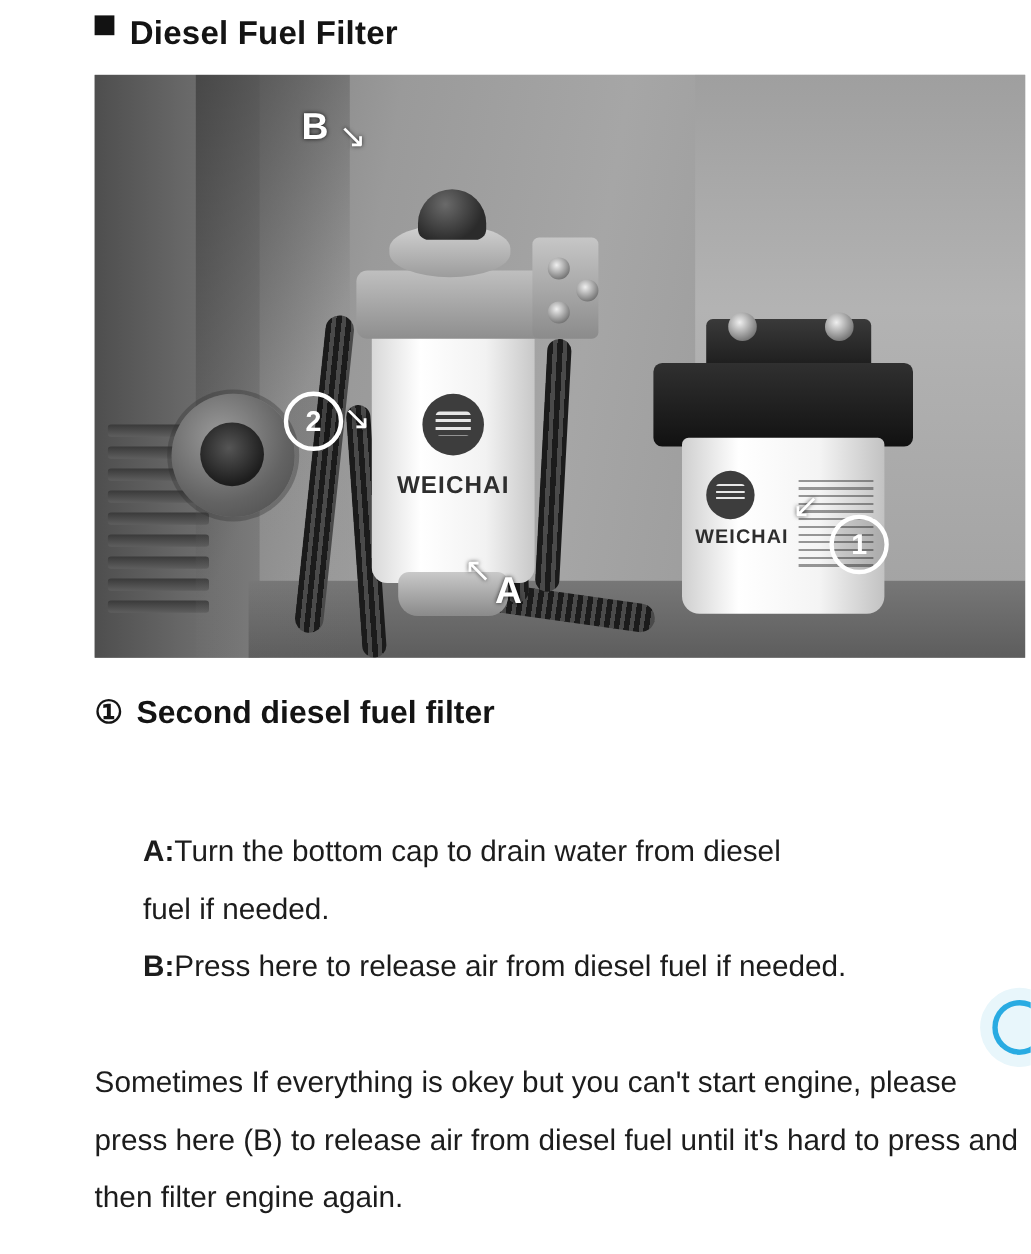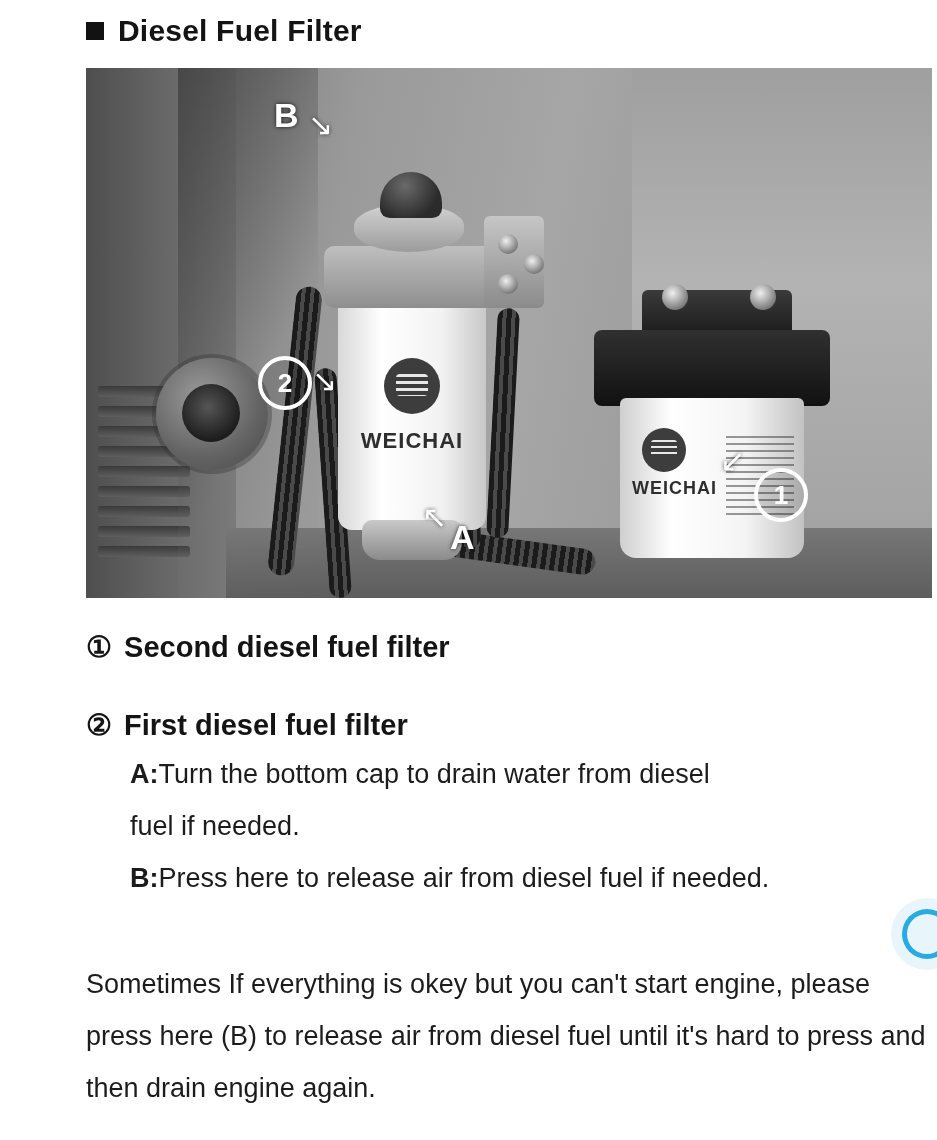--- a/index.html
+++ b/index.html
@@ -21,21 +21,21 @@
     height: 1140px;
     box-sizing: border-box;
   }
 
   
   .heading {
     position: absolute;
     left: 86px;
     top: 14px;
     display: flex;
-    align-items: center;
+    align-items: flex-start;
     gap: 14px;
   }
   .bullet-square {
     width: 18px;
     height: 18px;
     background: #121212;
     display: inline-block;
   }
   .heading-text {
     font-size: 30px;
@@ -406,33 +406,29 @@
 
     <div class="callout-letter" style="left:364px; top:450px;">A</div>
     <div class="arrow" style="left:336px; top:436px; transform:scaleY(-1) scaleX(-1);">↘</div>
   </div>
 
   <div class="cap" style="top:630px;">
     <span class="num">①</span>
     <span>Second diesel fuel filter</span>
   </div>
 
-  <div class="cap" style="top:708px;">
-    <span class="num">②</span>
-    <span>First diesel fuel filter</span>
-  </div>
 
   <div class="sub" style="top:748px;text-align:right;">
     <b>A:</b><span>Turn the bottom cap to drain water from diesel</span>
   </div>
   <div class="sub" style="top:852px;">
     <b>B:</b><span>Press here to release air from diesel fuel if needed.</span>
   </div>
   <div class="sub" style="top:800px;">
     <span>fuel if needed.</span>
   </div>
 
-  <div class="note-body" style="top:958px;">Sometimes If everything is okey but you can't start engine, please press here (B) to release air from diesel fuel until it's hard to press and then drain engine again.</div>
+  <div class="note-body" style="top:958px;">Sometimes If everything is okey but you can't start engine, please press here (B) to release air from diesel fuel until it's hard to press and then filter engine again.</div>
 
   <div class="chat-bubble">
     <div class="ring"></div>
   </div>
 </div>
 
 </body></html>

